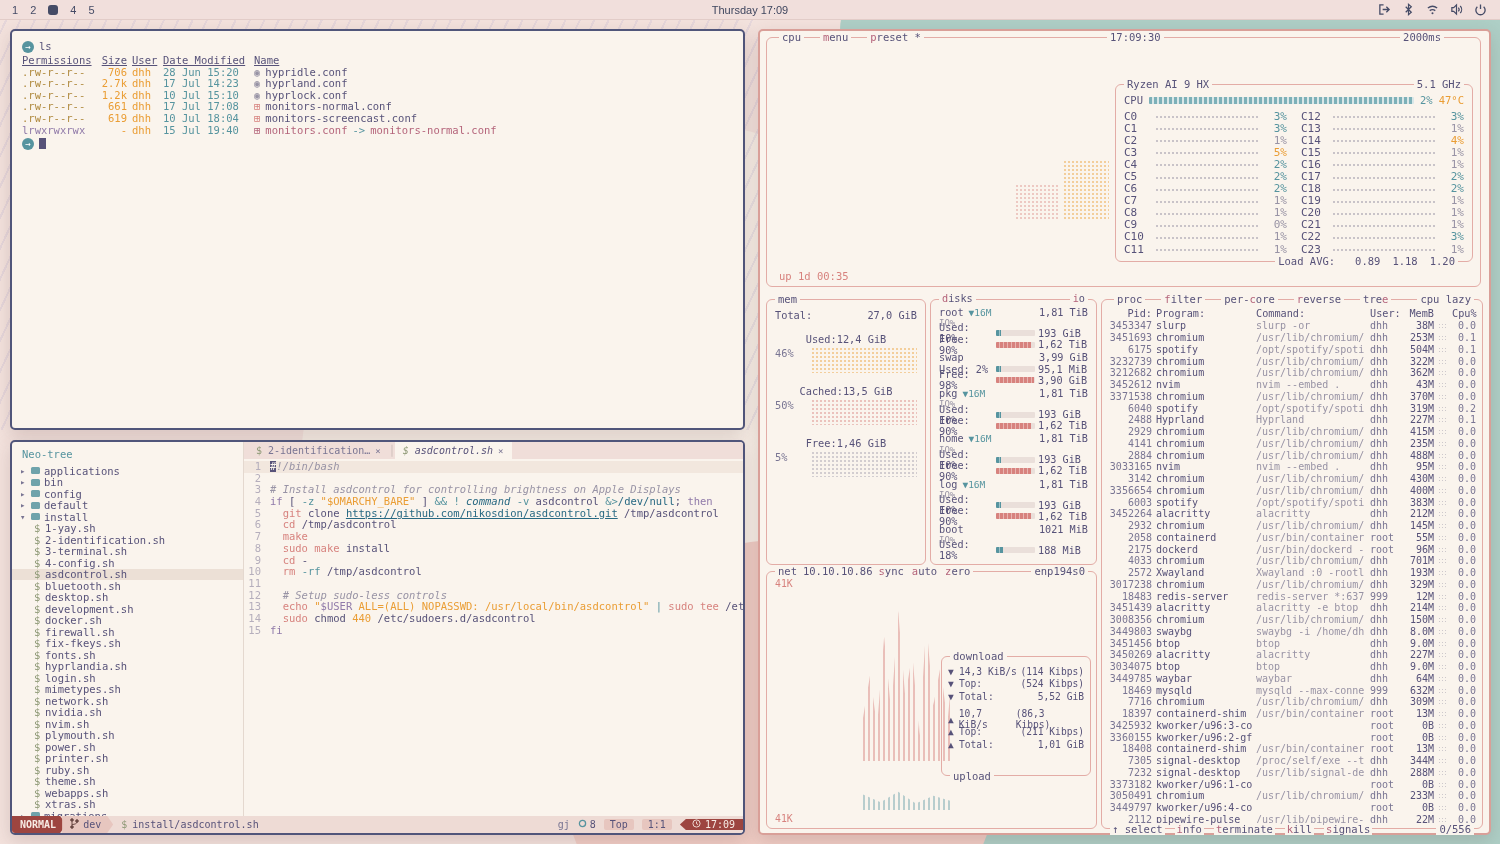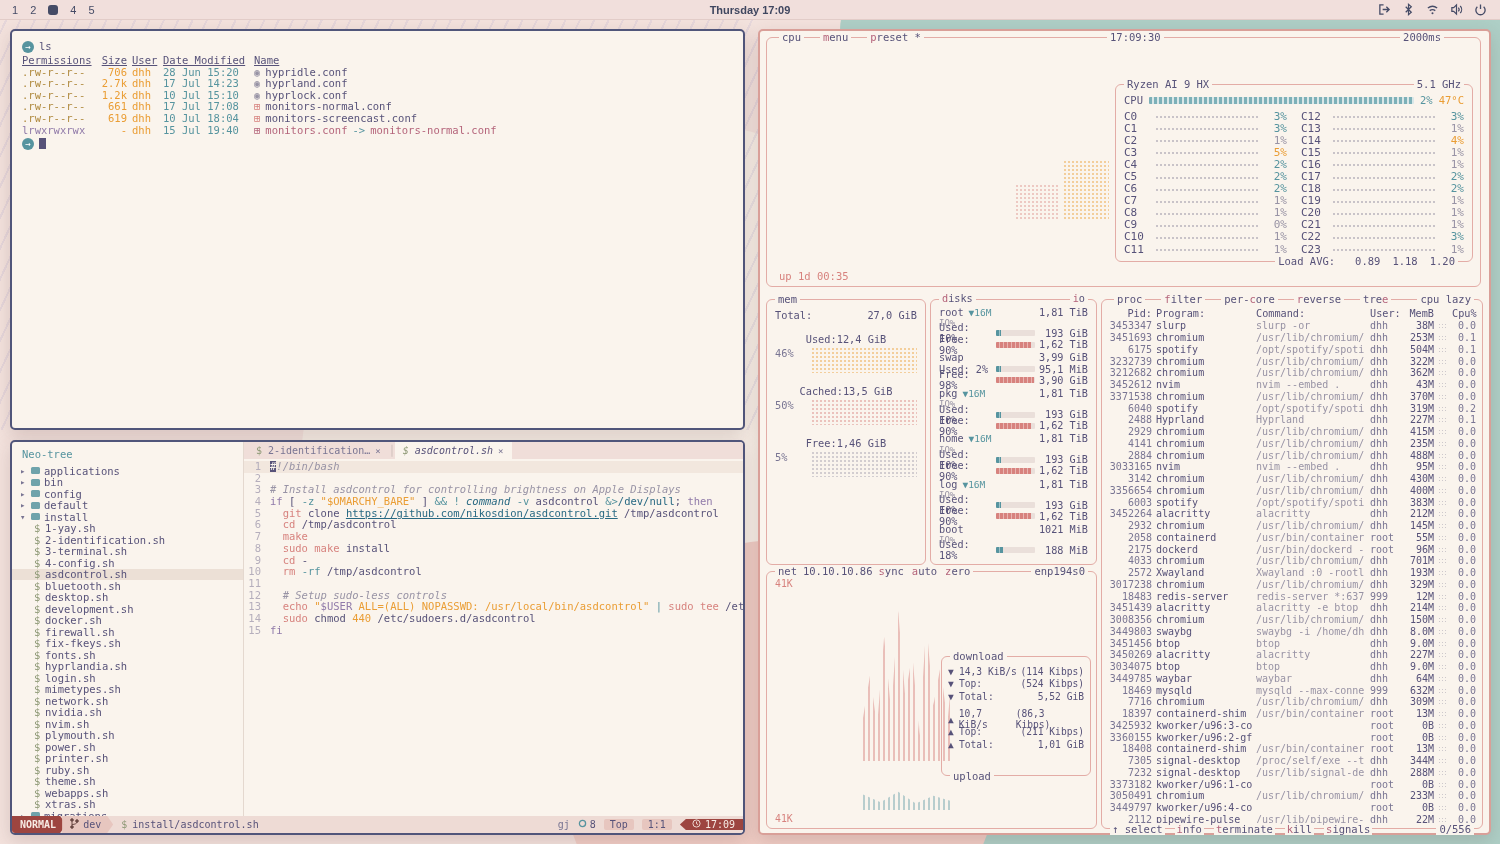--- a/index.html
+++ b/index.html
@@ -19,21 +19,21 @@
   .wp-dash{left:0;top:0;width:760px;height:430px;opacity:.5;
     background:repeating-linear-gradient(115deg,rgba(167,160,205,.35) 0 2px,transparent 2px 13px)}
 
   
   .topbar{position:absolute;left:0;top:0;width:1500px;height:20px;z-index:5;
     background:#f1dfdc;border-bottom:1px solid #e2ccc8;display:flex;align-items:center;
     color:#454b66;font-size:11px}
   .ws{display:flex;align-items:center;gap:12px;padding-left:12px}
   .ws-item{color:#454b66}
   .ws-item.active{width:10px;height:10px;background:#454b66;border-radius:3px;display:inline-block}
-  .tb-clock{position:absolute;left:50%;transform:translateX(-50%);font-weight:bold;color:#3f465f}
+  .tb-clock{position:absolute;left:50%;transform:translateX(-50%);font-weight:normal;color:#3f465f}
   .tray{margin-left:auto;display:flex;align-items:center;gap:10px;padding-right:12px}
   .tray-ic{width:14px;height:14px;display:inline-flex}
   .tray-ic svg{width:13px;height:13px}
 
   
   .win{position:absolute;background:var(--base);border-radius:5px;z-index:3;
     box-shadow:0 6px 18px rgba(96,62,62,.18)}
   .win-ls{left:10px;top:29px;width:735px;height:401px;border:2px solid var(--navyb);
     padding:9px 10px;font-family:"DejaVu Sans Mono",monospace;font-size:10.5px;
     line-height:11.6px;color:var(--text)}
@@ -154,21 +154,21 @@
   .disk-t{display:flex;align-items:center;gap:5px;height:11.4px}
   .dname{color:var(--text)} .drate{color:var(--foam);font-size:9.5px}
   .dsize{margin-left:auto}
   .dio{color:var(--muted);font-size:9px;height:9.5px}
   .dmr{display:flex;align-items:center;gap:3px;height:11.2px}
   .dml{width:54px}
   .meter{flex:1;height:6px;background:#eadfda;border-radius:1px;overflow:hidden;display:inline-block}
   .fill{display:block;height:100%}
   .fill.used{background:repeating-linear-gradient(90deg,#56949f 0 3px,#9fc2c8 3px 4px)}
   .fill.free{background:repeating-linear-gradient(90deg,#d7827e 0 3px,#e8b5b1 3px 4px)}
-  .dmv{width:50px;text-align:right}
+  .dmv{width:50px;text-align:left}
 
   .bt-net{left:6px;top:540px;width:331px;height:258px}
   .net-titlebar{position:absolute;top:-7px;left:8px;right:8px;display:flex;align-items:center}
   .net-titlebar>span{background:var(--base);padding:0 3px;white-space:nowrap}
   .netopts{display:flex;gap:8px}
   .net-iface{margin-left:auto}
   .net-ax{position:absolute;color:var(--rose);font-size:9.8px}
   .net-ax-t{left:8px;top:6px} .net-ax-b{left:8px;bottom:4px}
   .net-g{position:absolute;left:96px;top:22px;width:88px;height:214px;opacity:.85;
     background:repeating-linear-gradient(90deg,rgba(215,130,126,.55) 0 2px,transparent 2px 5px);

